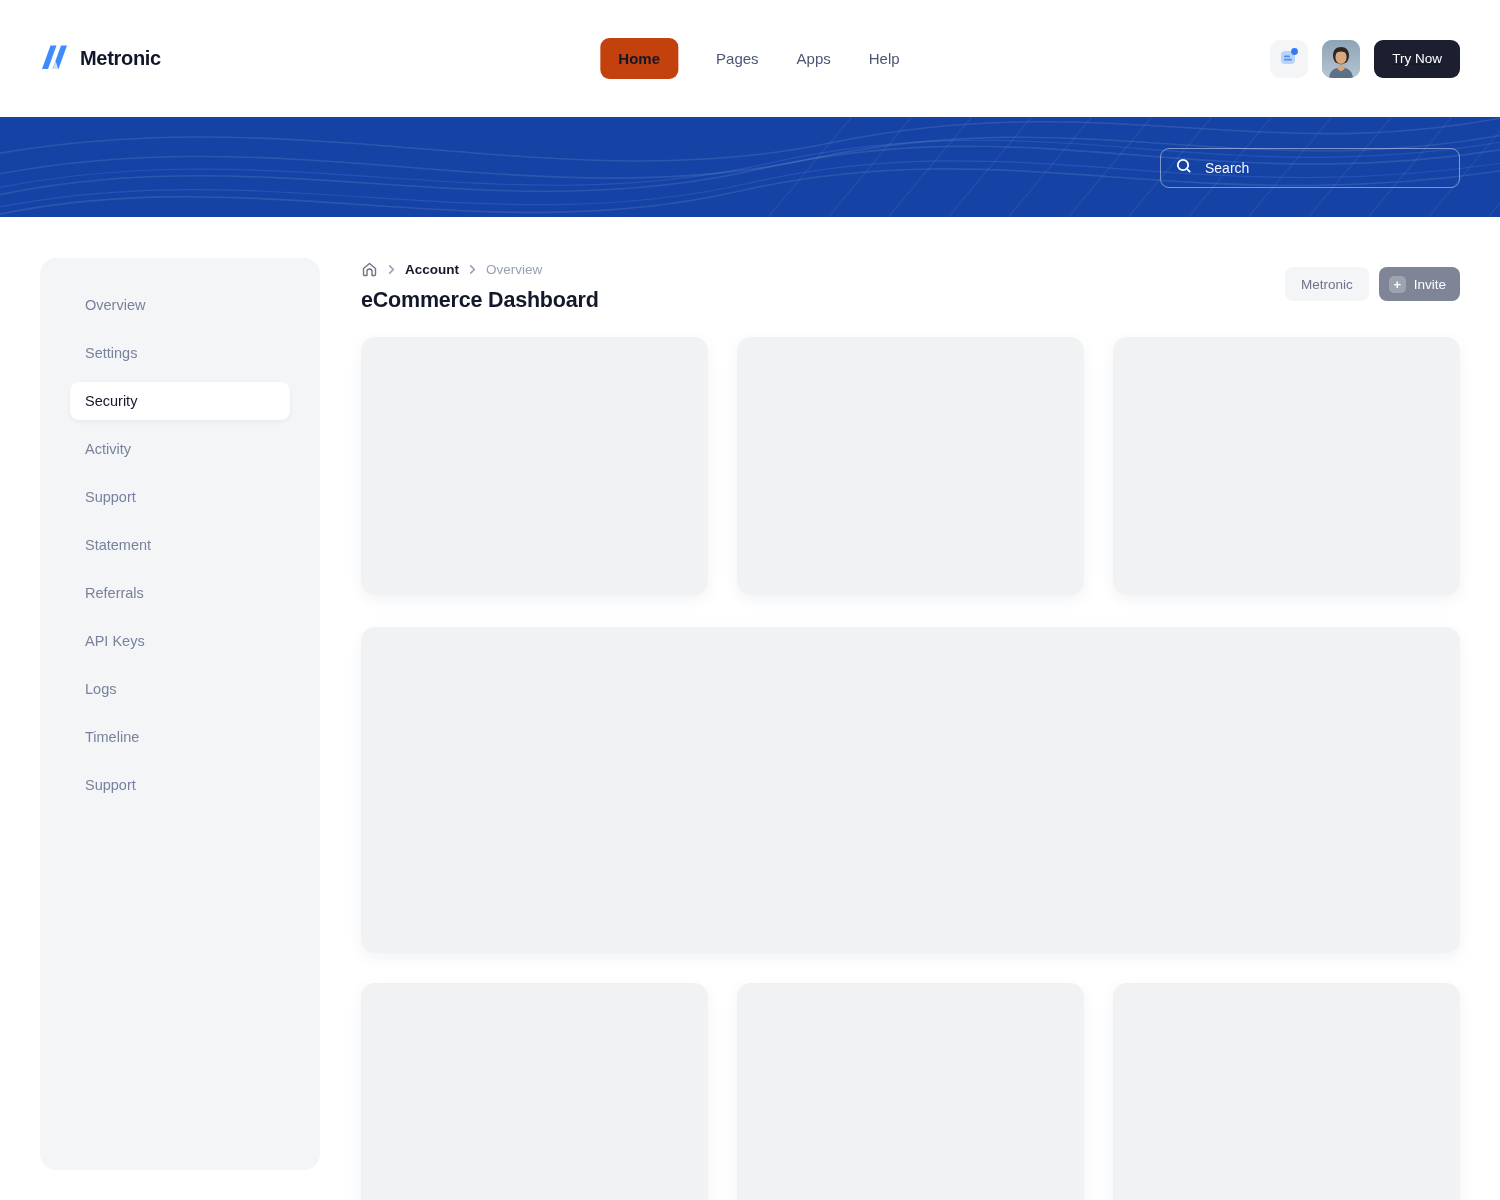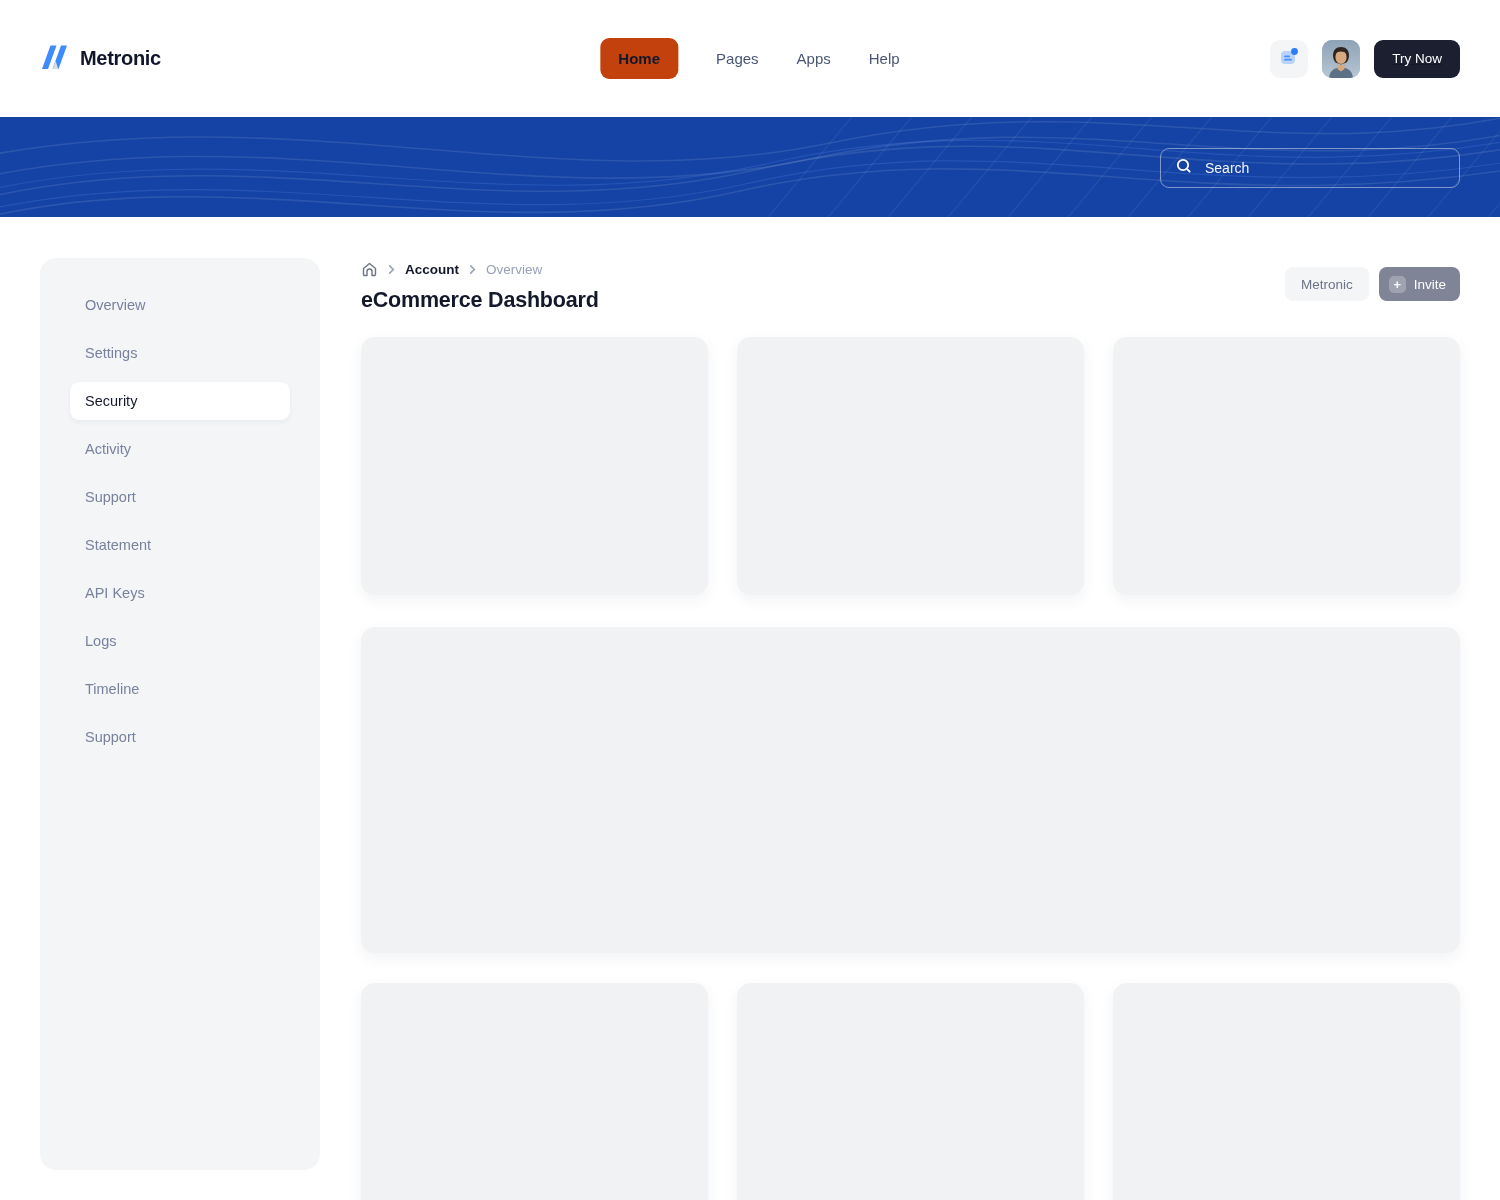--- a/index.html
+++ b/index.html
@@ -204,20 +204,21 @@
     </div>
   </div>
 
   <nav class="sidebar">
     <div class="sidebar-item">Overview</div>
     <div class="sidebar-item">Settings</div>
     <div class="sidebar-item active">Security</div>
     <div class="sidebar-item">Activity</div>
     <div class="sidebar-item">Support</div>
     <div class="sidebar-item">Statement</div>
+    <div class="sidebar-item">Referrals</div>
     <div class="sidebar-item">API Keys</div>
     <div class="sidebar-item">Logs</div>
     <div class="sidebar-item">Timeline</div>
     <div class="sidebar-item">Support</div>
   </nav>
 
   <main class="content">
 
     <div class="breadcrumb">
       <span style="display:flex;">

